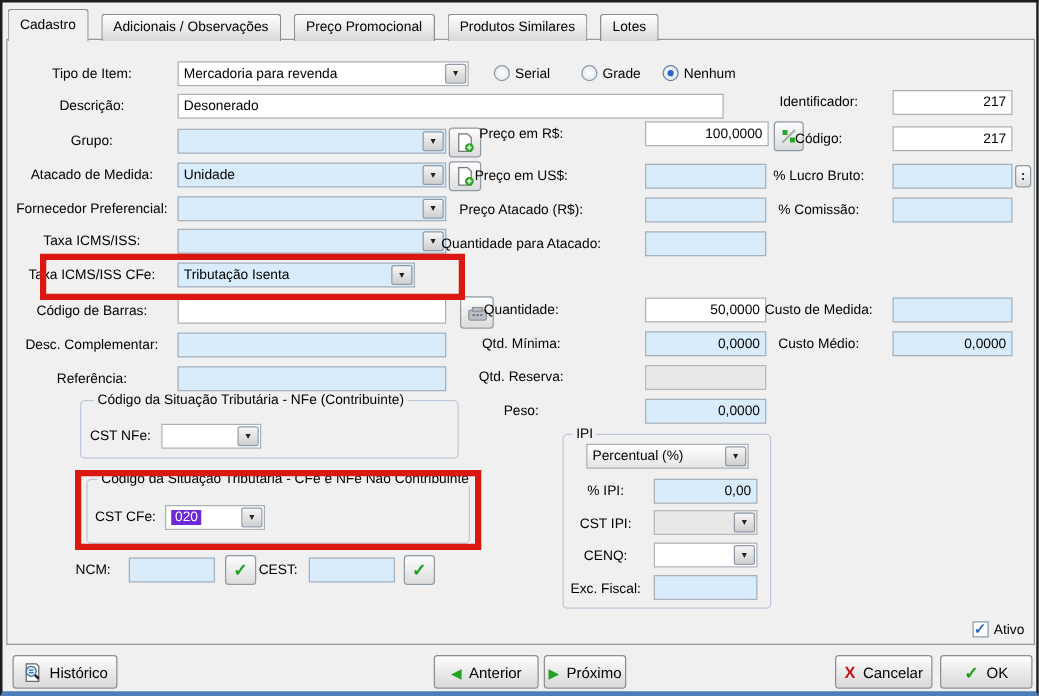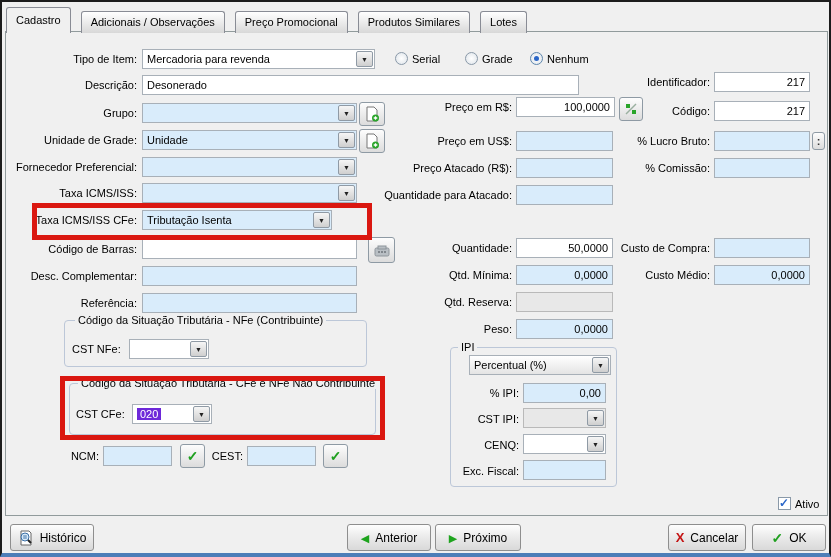--- a/index.html
+++ b/index.html
@@ -8,21 +8,21 @@
     background:#f0f0f0;border:2px solid #1c1c1c;border-bottom:4px solid #4d7eb8;
     font-family:"Liberation Sans",sans-serif;font-size:11px;color:#000;overflow:hidden;
   }
   
   .tabs{position:absolute;left:4px;top:5px;height:26px;display:flex;align-items:flex-end;z-index:3}
   .tab{height:21px;line-height:21px;padding:0 9px;margin-right:10px;background:linear-gradient(#ffffff,#d8d8d8);
        border:1px solid #898c95;border-bottom:none;border-radius:3px 3px 0 0;white-space:nowrap;cursor:default}
   .tab.active{height:25px;line-height:25px;background:#f0f0f0;z-index:4;position:relative}
   .panel{position:absolute;left:3px;top:29px;width:821px;height:483px;border:1px solid #919b9c;background:#f0f0f0;z-index:1}
   
-  .lbl{position:absolute;text-align:right;white-space:nowrap;z-index:2}
+  .lbl{position:absolute;text-align:center;white-space:nowrap;z-index:2}
   .llbl{position:absolute;text-align:left;white-space:nowrap;z-index:2}
   .fld{position:absolute;height:20px;box-sizing:border-box;background:#fff;border:1px solid #a8b0b8;
        display:flex;align-items:center;padding:0 4px;overflow:hidden;z-index:2}
   .blue{background:#d9ecfb}
   .dis{background:#e8e8e8;border-color:#b9b9b9}
   .num{justify-content:flex-end}
   .combo{padding-right:17px}
   .cbtn{position:absolute;top:1px;right:1px;bottom:1px;width:17px;
         background:linear-gradient(#f6f6f6,#cfcfcf);border:1px solid #8f9aa5;border-radius:2px;
         display:flex;align-items:center;justify-content:center;box-sizing:border-box}
@@ -65,21 +65,21 @@
     <div class="tab">Preço Promocional</div>
     <div class="tab">Produtos Similares</div>
     <div class="tab">Lotes</div>
   </div>
 
   <div class="panel"></div>
 
   <div class="lbl" style="left:8px;top:51px;width:127px">Tipo de Item:</div>
   <div class="lbl" style="left:8px;top:77px;width:127px">Descrição:</div>
   <div class="lbl" style="left:8px;top:105px;width:127px">Grupo:</div>
-  <div class="lbl" style="left:8px;top:132px;width:127px">Unidade de Grade:</div>
+  <div class="lbl" style="left:8px;top:132px;width:127px">Atacado de Medida:</div>
   <div class="lbl" style="left:8px;top:159px;width:127px">Fornecedor Preferencial:</div>
   <div class="lbl" style="left:8px;top:185px;width:127px">Taxa ICMS/ISS:</div>
   <div class="lbl" style="left:8px;top:212px;width:127px">Taxa ICMS/ISS CFe:</div>
   <div class="lbl" style="left:8px;top:241px;width:127px">Código de Barras:</div>
   <div class="lbl" style="left:8px;top:268px;width:127px">Desc. Complementar:</div>
   <div class="lbl" style="left:8px;top:295px;width:127px">Referência:</div>
 
   <div class="fld combo" style="left:140px;top:47px;width:233px">
     <span>Mercadoria para revenda</span>
     <span class="cbtn"></span>
@@ -211,21 +211,21 @@
   <div class="fld dis num" style="left:514px;top:290px;width:97px">
     <span></span>
   </div>
   <div class="lbl" style="left:320px;top:321px;width:190px">Peso:</div>
   <div class="fld blue num" style="left:514px;top:317px;width:97px">
     <span>0,0000</span>
   </div>
 
   <div class="gbox" style="left:448px;top:345px;width:165px;height:138px"></div>
   <div class="gtitle" style="left:456px;top:339px">IPI</div>
-  <div class="fld combo" style="left:467px;top:353px;width:142px;background:linear-gradient(#ffffff,#e4e4e4)">
+  <div class="fld combo" style="left:467px;top:353px;width:130px;background:linear-gradient(#ffffff,#e4e4e4)">
     <span>Percentual (%)</span>
     <span class="cbtn"></span>
   </div>
   <div class="lbl" style="left:448px;top:385px;width:69px">% IPI:</div>
   <div class="fld blue num" style="left:521px;top:381px;width:83px">
     <span>0,00</span>
   </div>
   <div class="lbl" style="left:448px;top:411px;width:69px">CST IPI:</div>
   <div class="fld combo dis" style="left:521px;top:406px;width:83px">
     <span></span>
@@ -251,21 +251,21 @@
   </div>
   <div class="lbl" style="left:598px;top:133px;width:110px">% Lucro Bruto:</div>
   <div class="fld blue" style="left:712px;top:129px;width:96px">
     <span></span>
   </div>
   <div class="sq dotsbtn" style="left:810px;top:130px;width:13px;height:18px"></div>
   <div class="lbl" style="left:598px;top:160px;width:110px">% Comissão:</div>
   <div class="fld blue" style="left:712px;top:156px;width:96px">
     <span></span>
   </div>
-  <div class="lbl" style="left:598px;top:240px;width:110px">Custo de Compra:</div>
+  <div class="lbl" style="left:598px;top:240px;width:110px">Custo de Medida:</div>
   <div class="fld blue" style="left:712px;top:236px;width:96px">
     <span></span>
   </div>
   <div class="lbl" style="left:598px;top:267px;width:110px">Custo Médio:</div>
   <div class="fld blue num" style="left:712px;top:263px;width:96px">
     <span>0,0000</span>
   </div>
 
   <div class="cb checked" style="left:776px;top:495px"></div>
   <div class="llbl" style="left:793px;top:496px">Ativo</div>
@@ -284,21 +284,21 @@
       <rect x="3" y="1" width="8" height="4" fill="#e8e8e8" stroke="#555"></rect>
       <rect x="3" y="11" width="8" height="4" fill="#e8e8e8" stroke="#555"></rect>
       <path d="M7 5.5 v5 M5.3 8.5 L7 10.5 L8.7 8.5" stroke="#1ea41e" stroke-width="1.6" fill="none"></path>
     </svg>
     <span>Clonar</span>
   </div>
   <div class="btn" style="left:345px;top:522px;width:84px">
     <span class="tri-l"></span>
     <span>Anterior</span>
   </div>
-  <div class="btn" style="left:433px;top:522px;width:86px">
+  <div class="btn" style="left:433px;top:522px;width:66px">
     <span class="tri-r"></span>
     <span>Próximo</span>
   </div>
   <div class="btn" style="left:666px;top:522px;width:78px">
     <span class="xico"></span>
     <span>Cancelar</span>
   </div>
   <div class="btn" style="left:750px;top:522px;width:74px">
     <span class="okico"></span>
     <span>OK</span>

